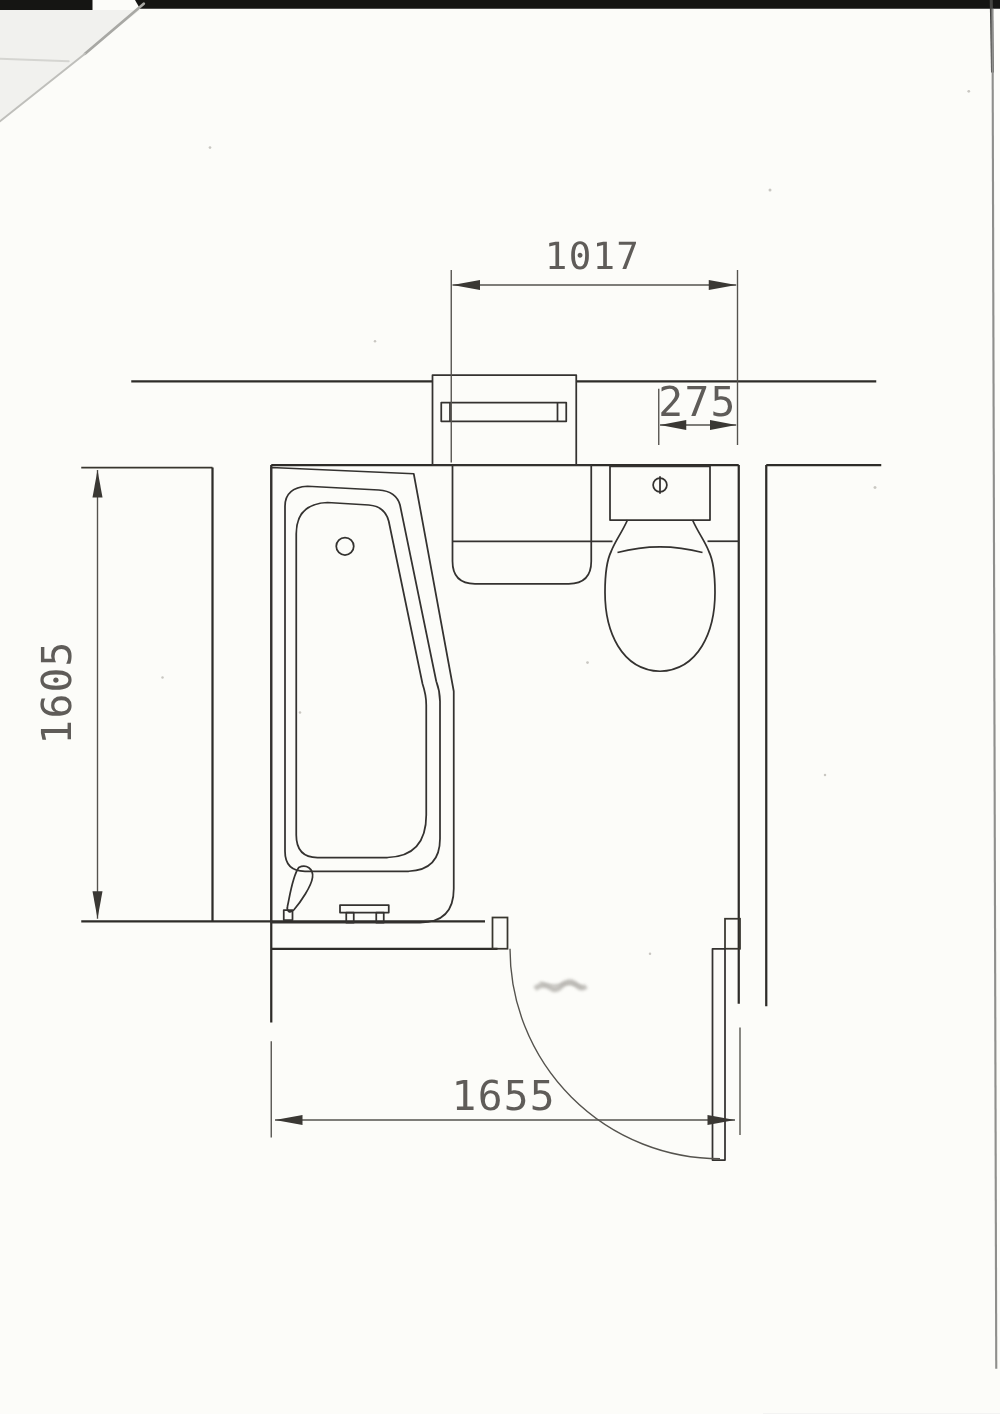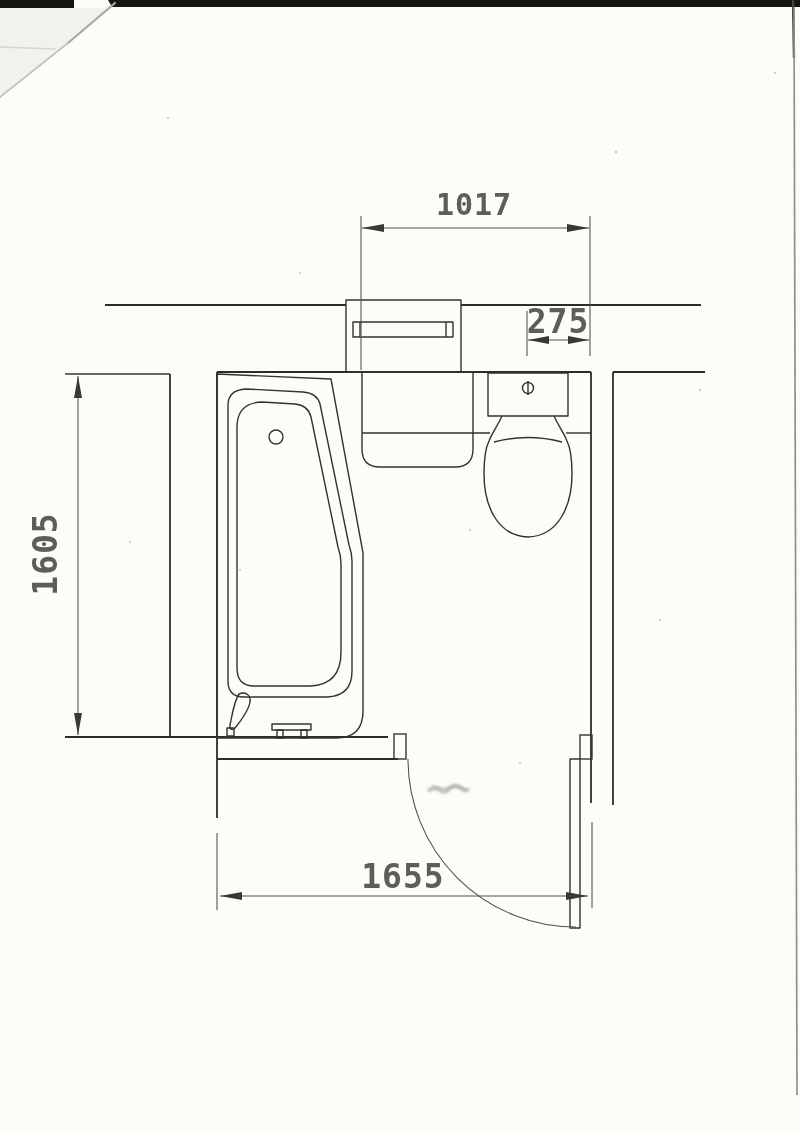--- a/index.html
+++ b/index.html
@@ -2,21 +2,20 @@
 <html><head>
 <meta charset="utf-8">
 <style>
   html,body{margin:0;padding:0;background:#e8e8e6;}
   .scan-page{
     position:relative;
     width:800px;height:1131px;
     background:#fcfcf9;
     overflow:hidden;
     font-family:"DejaVu Sans Mono", monospace;
-    font-weight:bold;
   }
   svg{display:block;}
   
   .wall   {stroke:#2e2c29;stroke-width:1.8;fill:none;stroke-linecap:butt;}
   .wallthin{stroke:#38362f;stroke-width:1.4;fill:none;}
   .fix    {stroke:#343230;stroke-width:1.4;fill:none;stroke-linejoin:round;}
   .dim    {stroke:#55534e;stroke-width:1.1;fill:none;}
   .arrow  {fill:#3a3834;stroke:none;}
   .digits {font-family:"DejaVu Sans Mono",monospace;fill:#4a4743;opacity:.88;letter-spacing:1px;}
   .crease {fill:none;stroke-linecap:round;}

